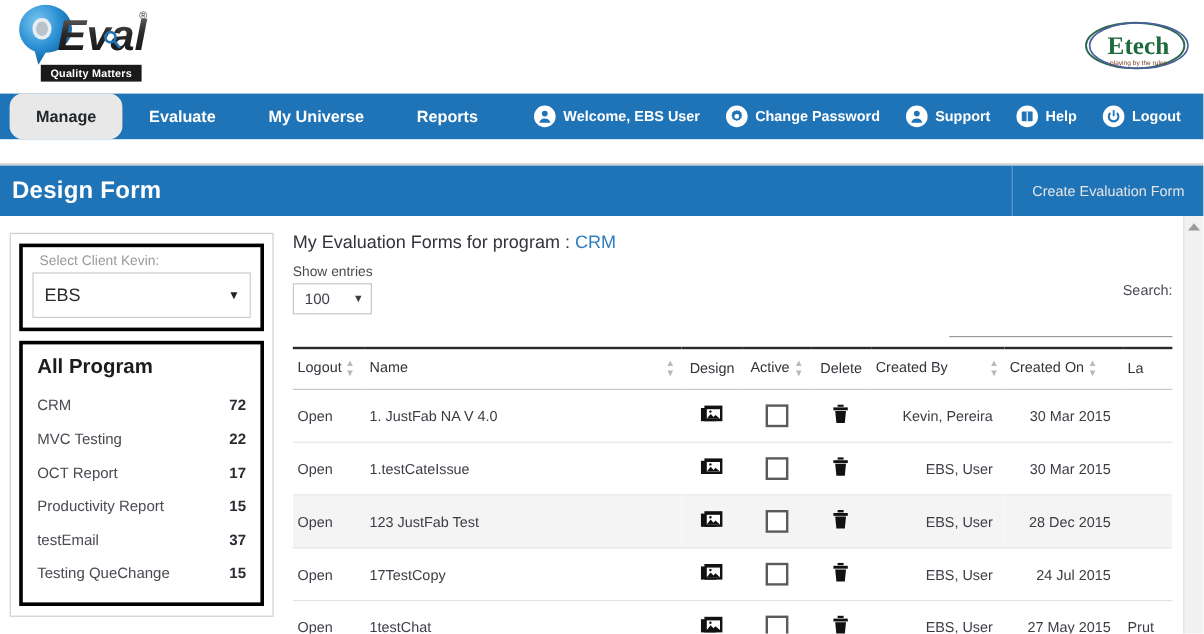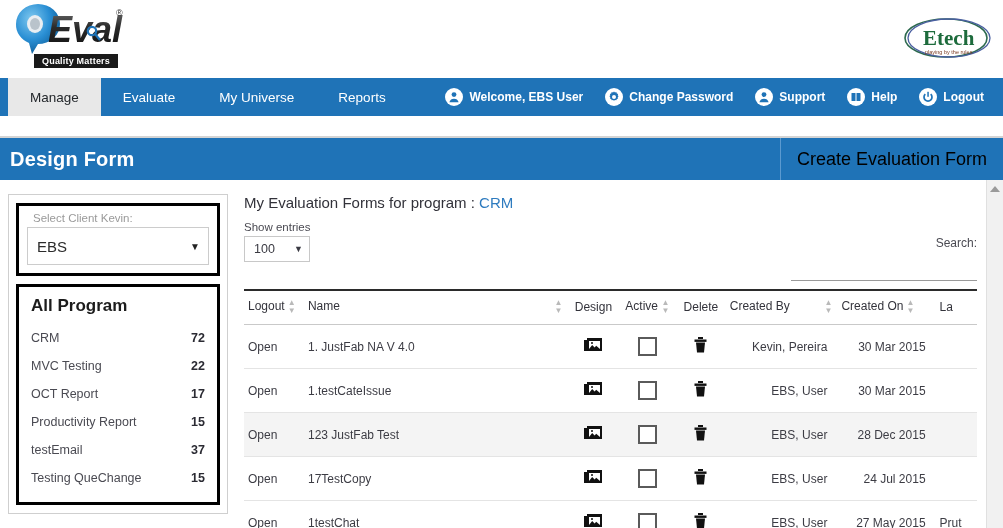--- a/index.html
+++ b/index.html
@@ -38,22 +38,22 @@
     height: 38px;
     background: #1f73b7;
     display: flex; align-items: stretch;
     position: relative;
   }
   .nav-left { display: flex; align-items: stretch; }
   .nav-tab {
     display: flex; align-items: center;
     padding: 0 22px;
     color: #ffffff;
-    font-size: 13.5px; font-weight: normal;
-    cursor: pointer; white-space: nowrap;
+    font-size: 13.5px; font-weight: bold;
+    cursor: pointer; white-space: nowrap; border-radius: 11px;
   }
   .nav-tab:first-child { margin-left: 8px; }
   .nav-tab.active { background: #e8e8e8; color: #23272b; }
   .nav-right {
     display: flex; align-items: center;
     margin-left: auto; padding-right: 8px;
   }
   .nav-item {
     display: flex; align-items: center; gap: 6px;
     padding: 0 11px; color: #fff;
@@ -79,21 +79,21 @@
   .titlebar h1 {
     font-size: 20px; font-weight: bold;
     display: flex; align-items: center;
     padding-left: 10px; letter-spacing: .2px;
   }
   .create-btn {
     margin-left: auto;
     border-left: 1px solid #5b9ad0;
     display: flex; align-items: center;
     padding: 0 16px;
-    font-size: 18px; color: #000000;
+    font-size: 12px; color: #e5e5e5;
     cursor: pointer; white-space: nowrap;
   }
 
   
   .content {
     display: flex;
     height: 350px;
     position: relative;
   }
   .sidebar {

